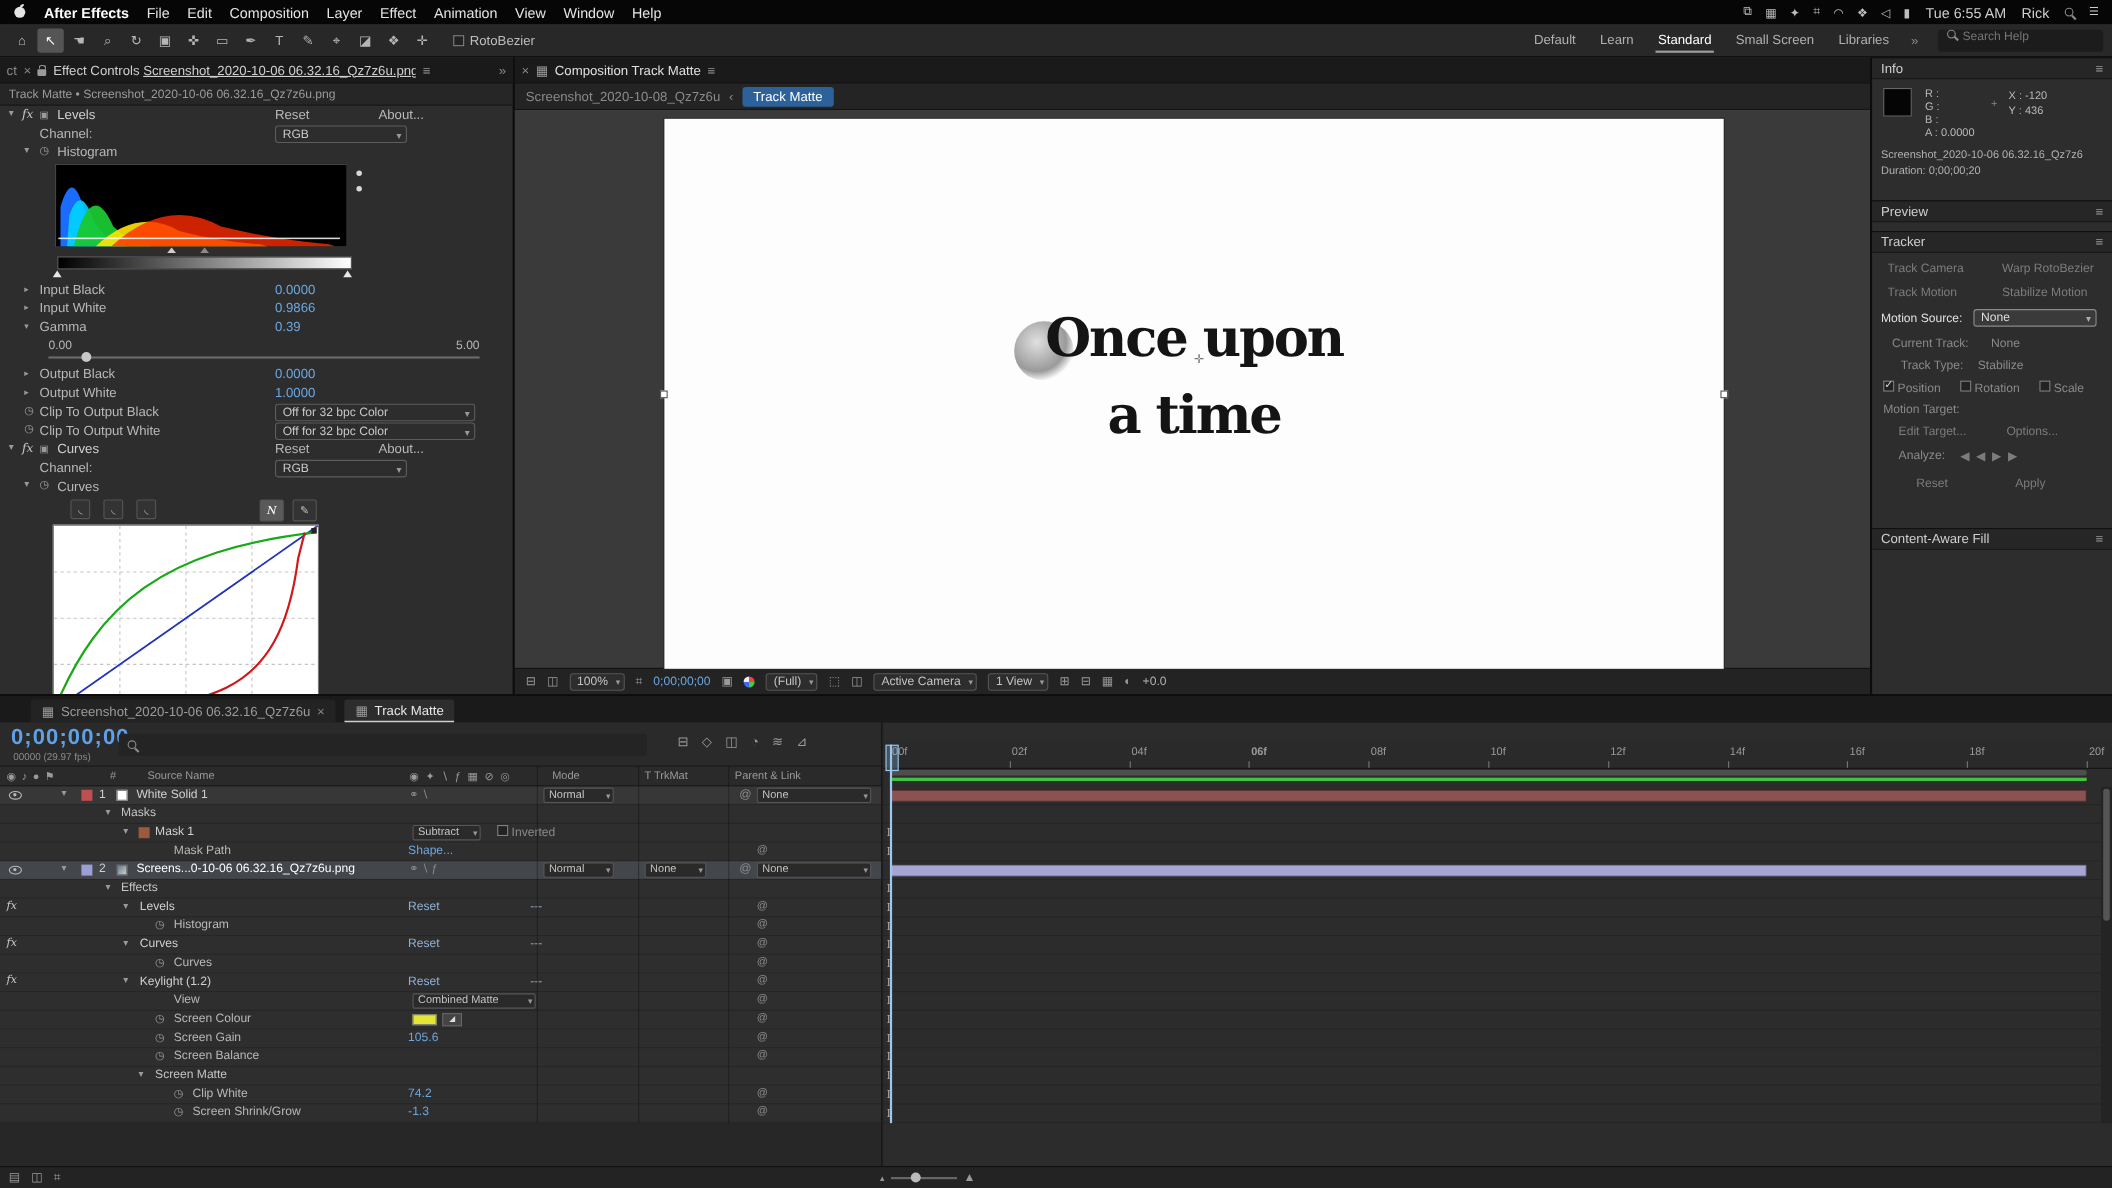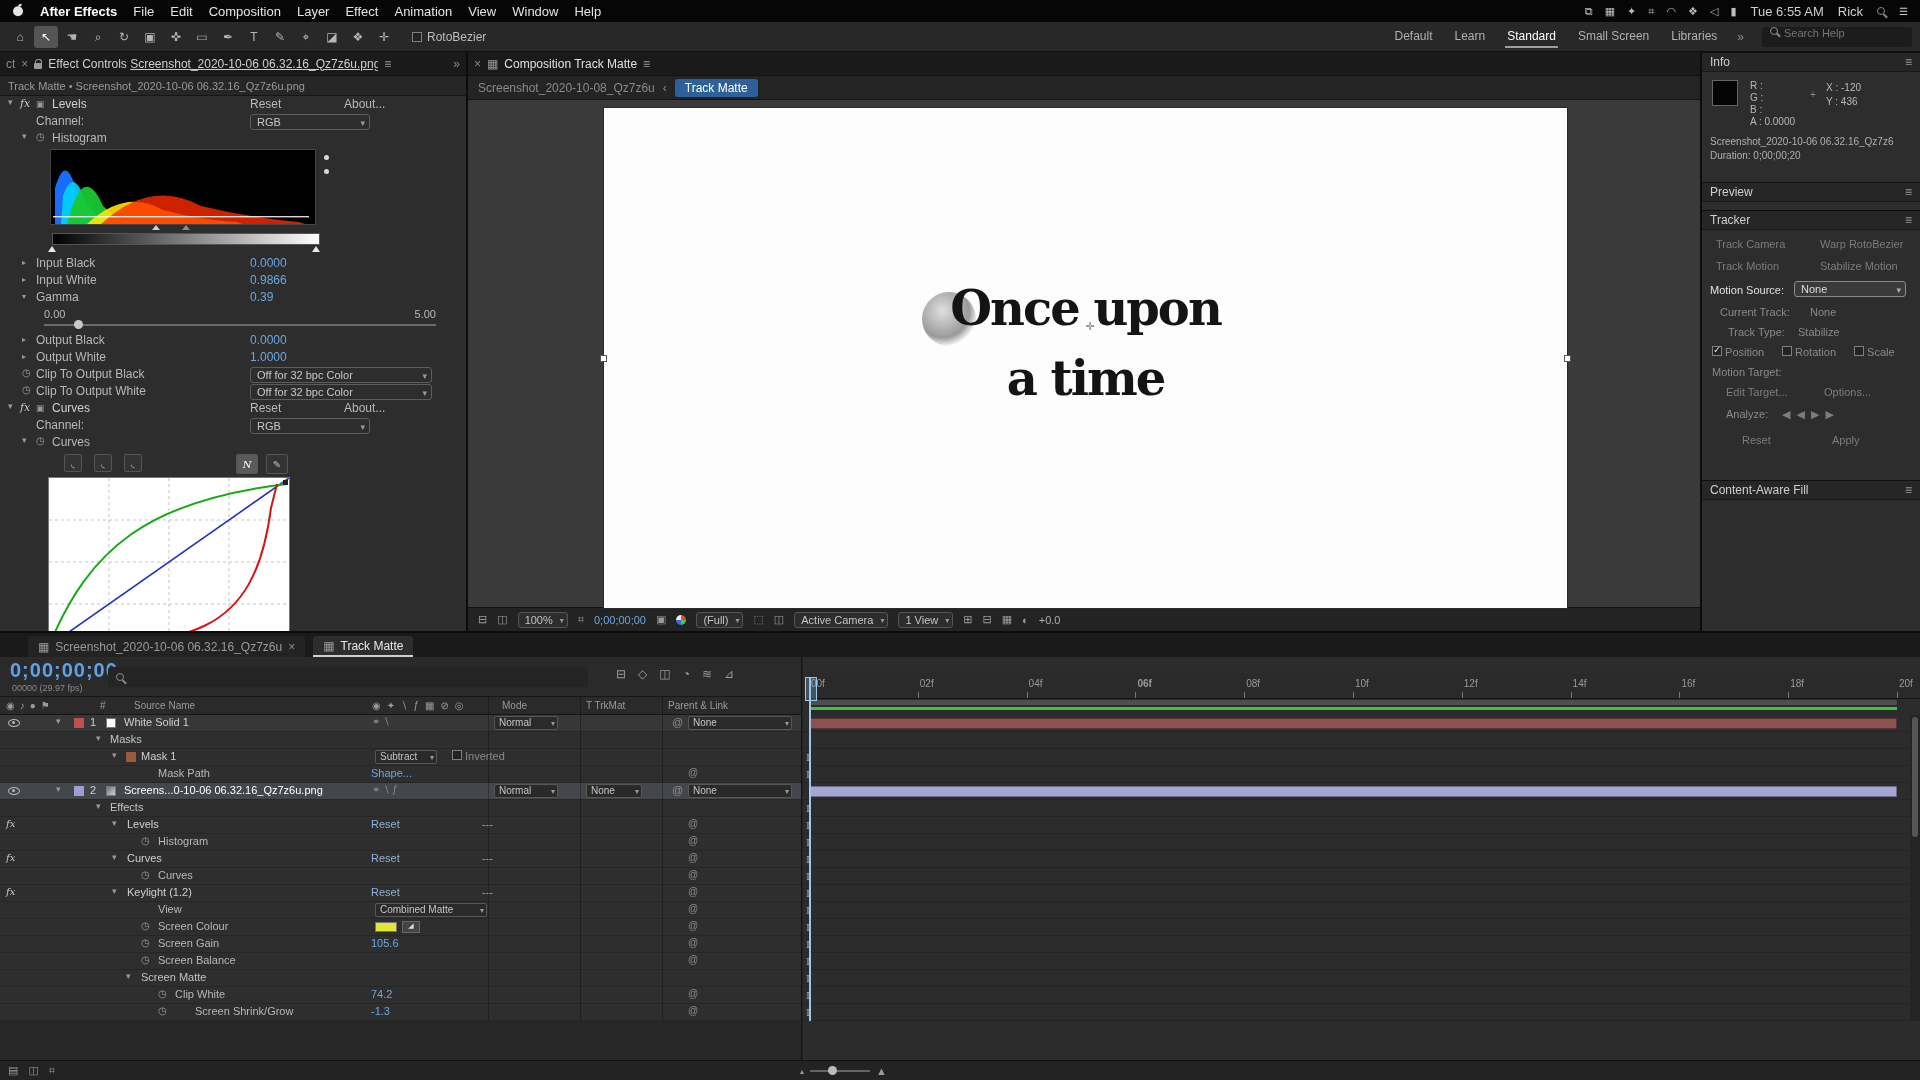--- a/index.html
+++ b/index.html
@@ -595,21 +595,21 @@
             <span style="left: 141px; color: rgb(196, 196, 196);">Screen Matte</span>
           </div>
           <div class="trow prop">
             <span class="stopwatch" style="left: 158px;">◷</span>
             <span style="left: 175px; color: rgb(184, 184, 184);">Clip White</span>
             <span class="blue" style="left: 371px;">74.2</span>
             <span class="dim" style="left: 688px; font-size: 10px;">@</span>
           </div>
           <div class="trow prop">
             <span class="stopwatch" style="left: 158px;">◷</span>
-            <span style="left: 175px; color: rgb(184, 184, 184); margin-left: 20px;">Screen Shrink/Grow</span>
+            <span style="left: 175px; color: rgb(184, 184, 184);">Screen Shrink/Grow</span>
             <span class="blue" style="left: 371px;">-1.3</span>
             <span class="dim" style="left: 688px; font-size: 10px;">@</span>
           </div>
         </div>
       <div class="colsep" style="left:488px"></div>
       <div class="colsep" style="left:580px"></div>
       <div class="colsep" style="left:662px"></div>
       <div id="tl-filler"></div>
     </div>
 

